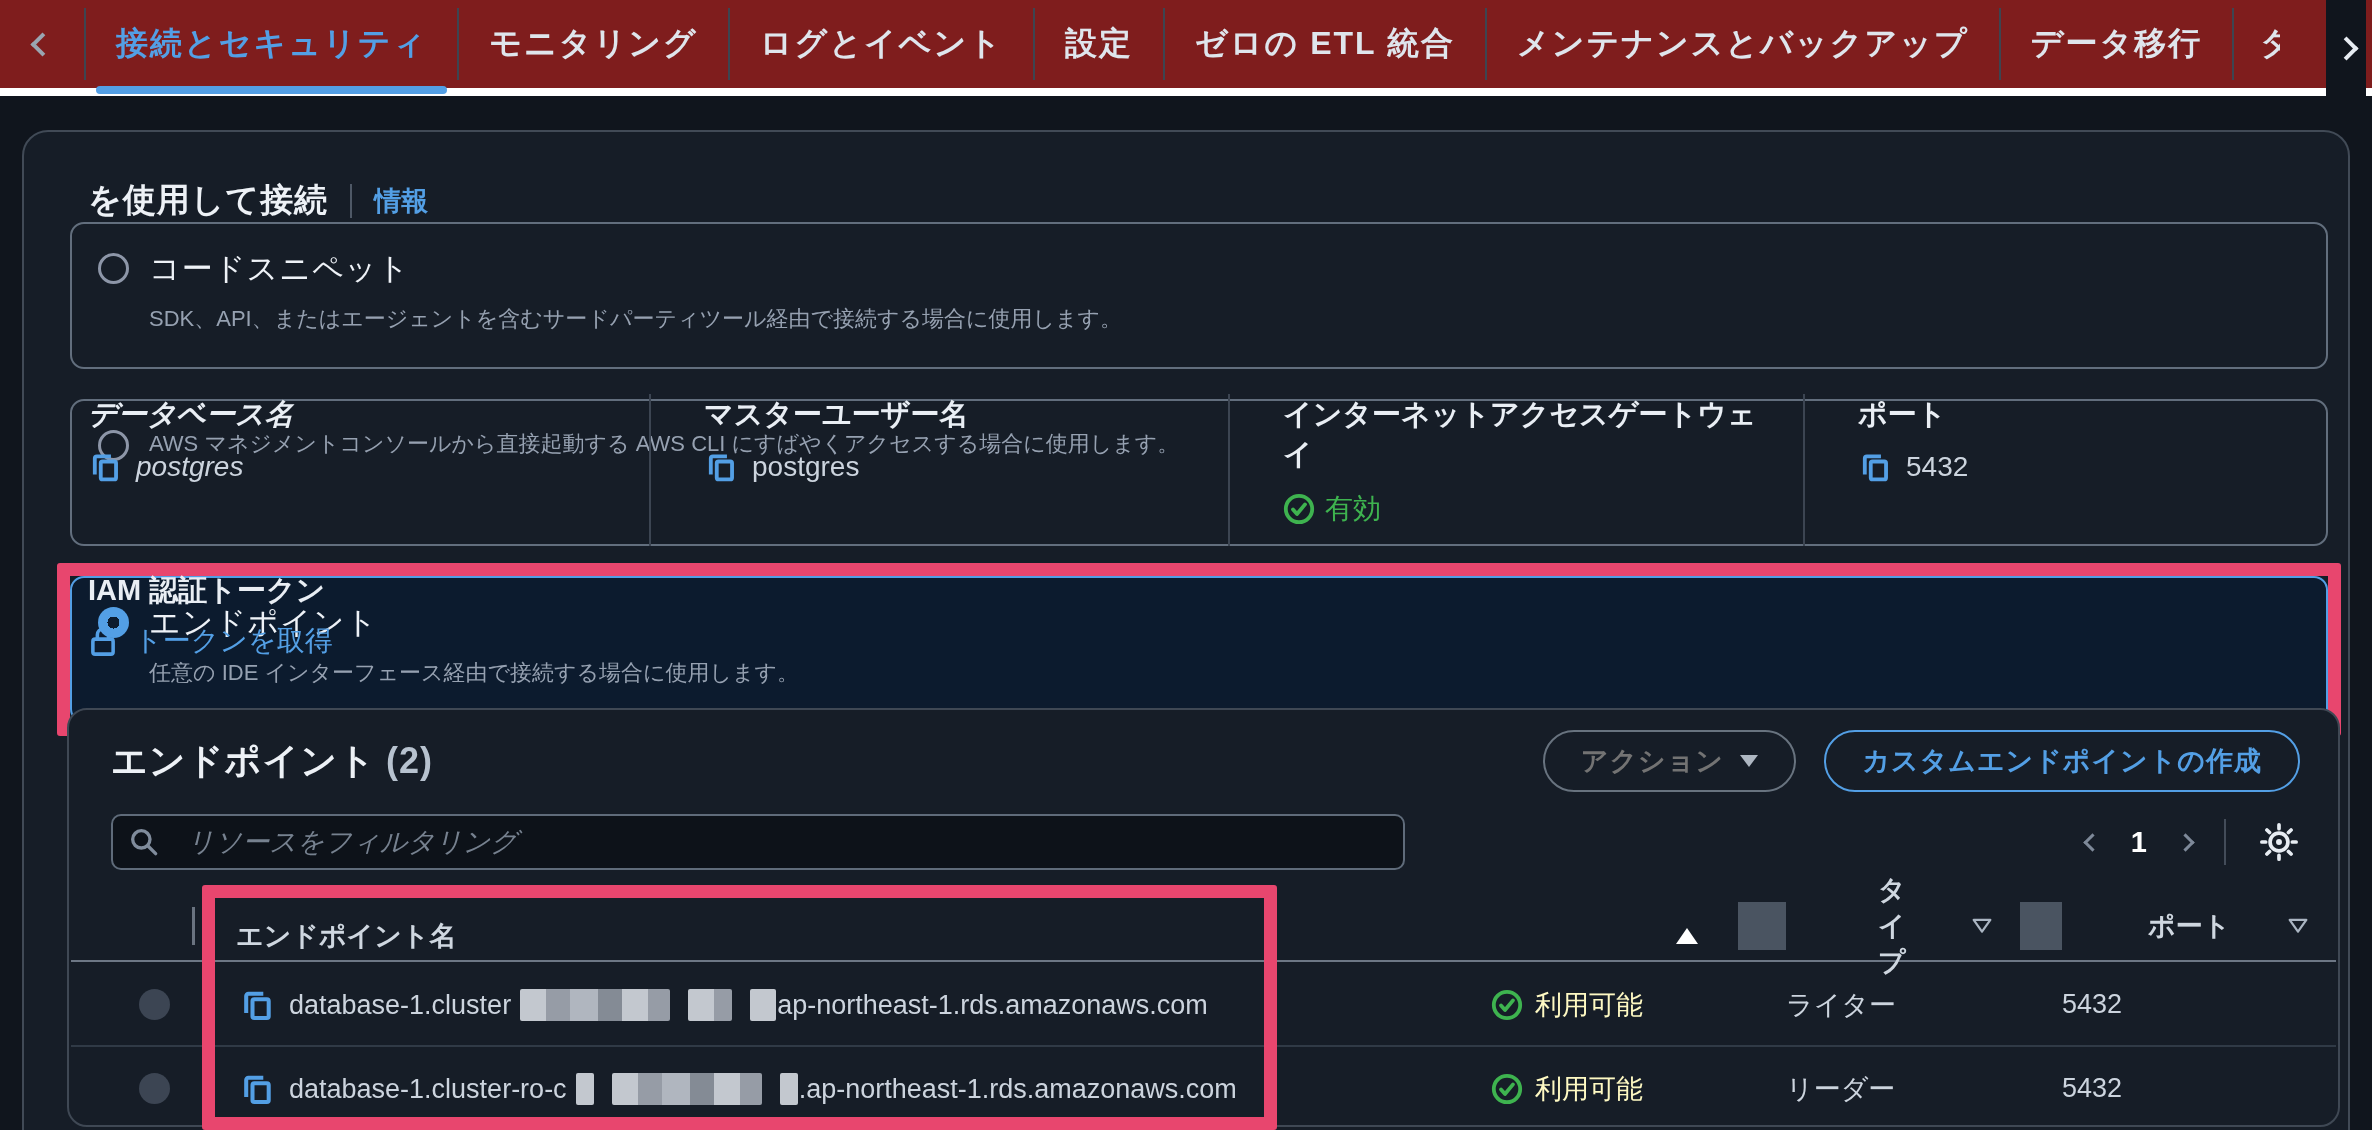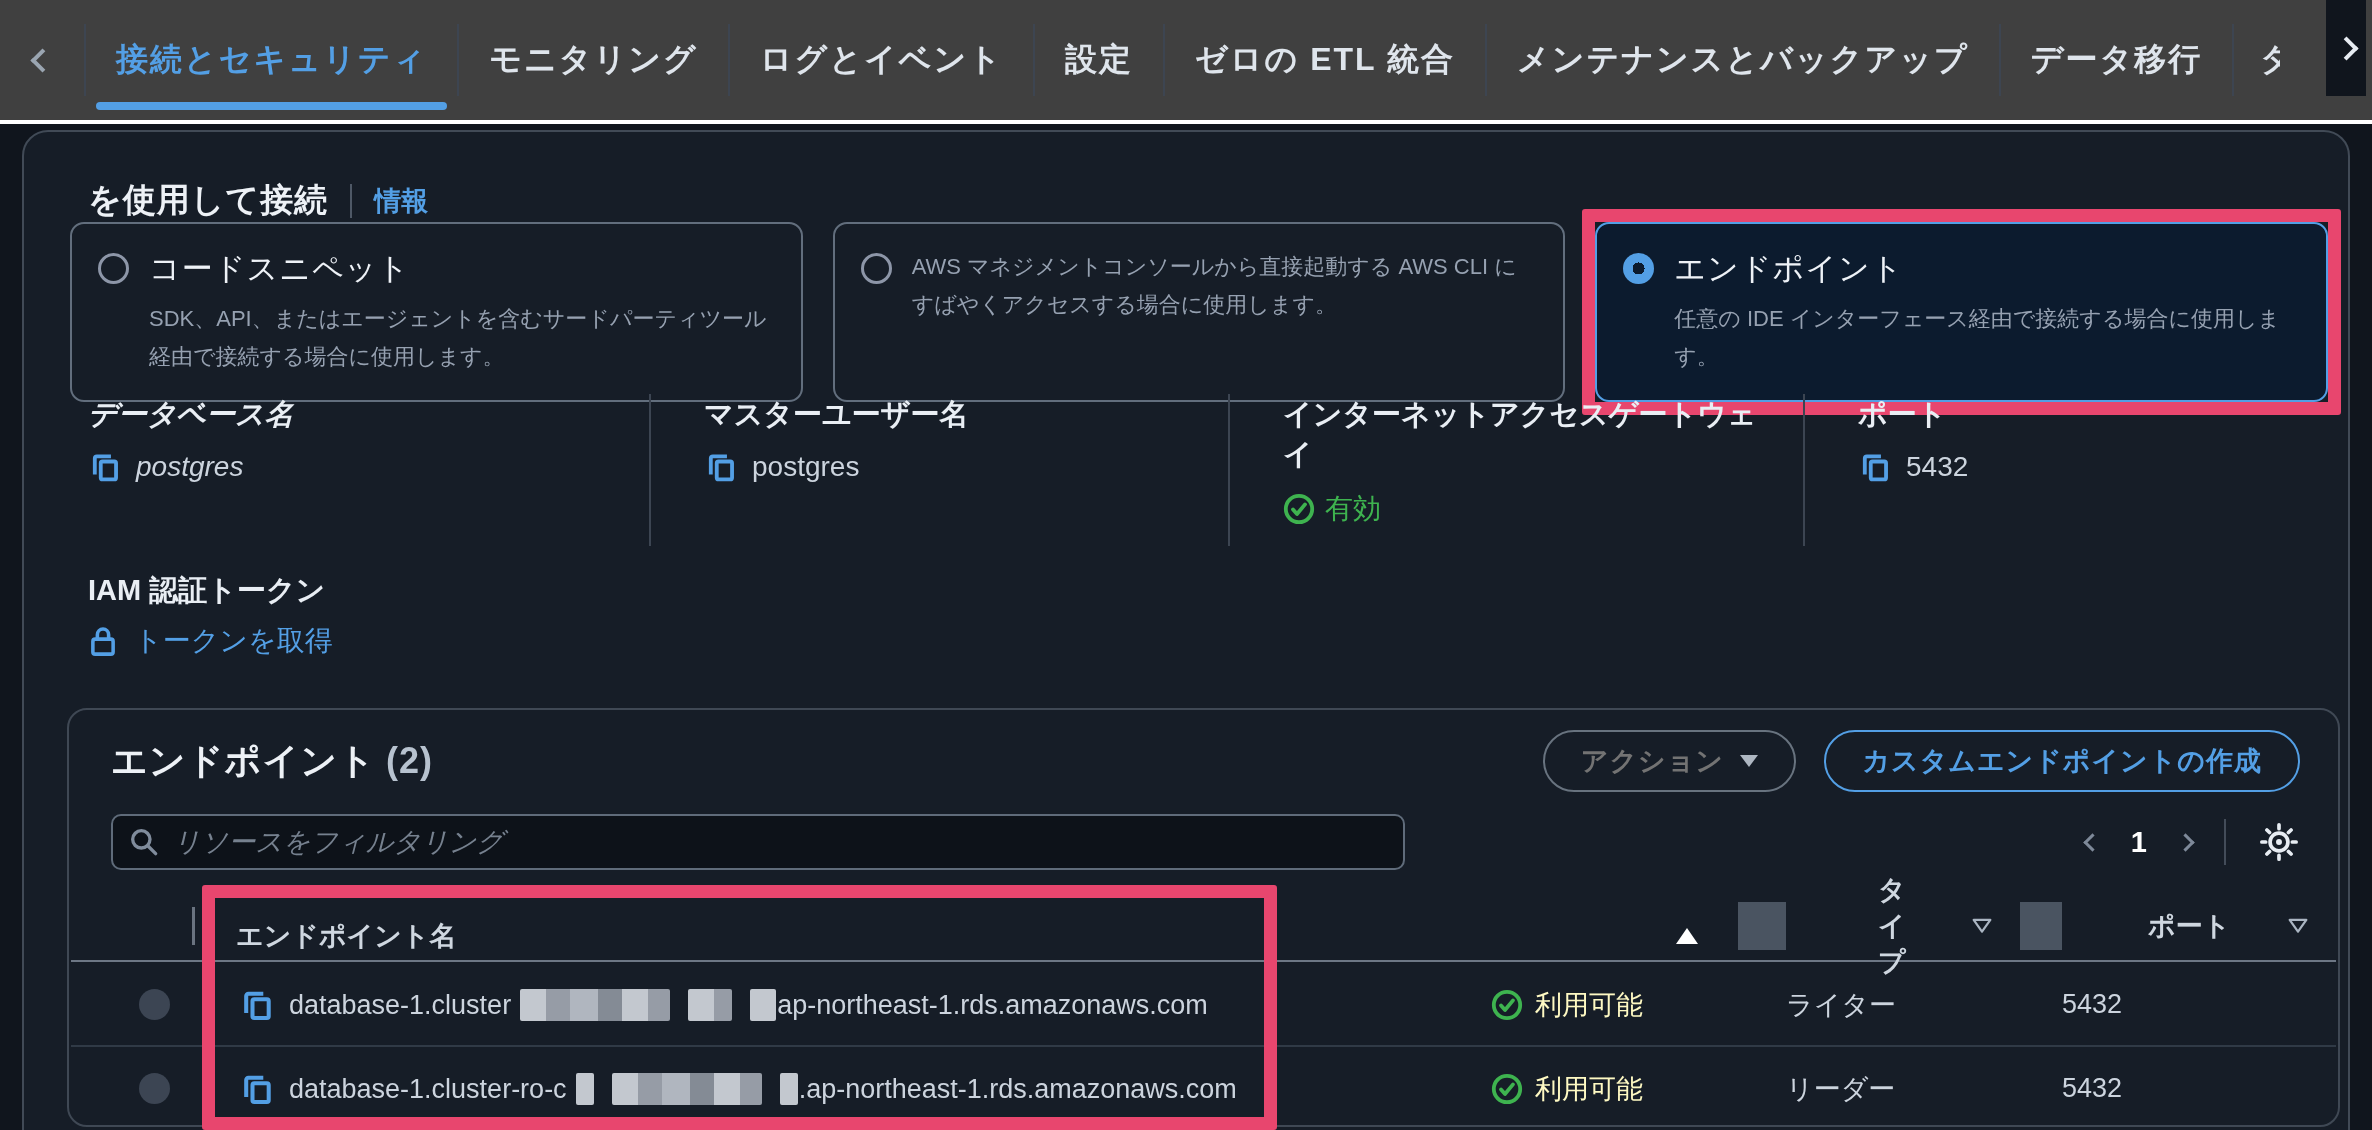--- a/index.html
+++ b/index.html
@@ -1,42 +1,42 @@
 <!DOCTYPE html>
 <html><head>
 <meta charset="utf-8">
 <style>
   * { margin:0; padding:0; box-sizing:border-box; }
   html,body { background:#0b0f15; }
   body { font-family:"Liberation Sans","DejaVu Sans",sans-serif; }
   .screen { position:relative; width:2372px; height:1130px; background:#10151d; overflow:hidden; color:#e4eaf1; }
 
   
-  .tabbar { position:absolute; top:0; left:0; right:0; height:124px; display:flex; align-items:center; border-bottom:4px solid #ffffff; background:#404040; }
+  .tabbar { position:absolute; top:0; left:0; right:0; height:96px; display:flex; align-items:center; border-bottom:8px solid #ffffff; background:#7f1d1d; }
   .tab-chev-box { width:84px; flex:none; display:flex; align-items:center; justify-content:center; height:96px; cursor:pointer; }
   .chev { display:inline-block; width:17px; height:17px; border-left:4px solid #9aa5b1; border-bottom:4px solid #9aa5b1; }
   .chev.left  { transform:rotate(45deg); }
   .chev.right { transform:rotate(-135deg); border-color:#e7ecf2; }
   .tsep { width:2px; height:72px; background:#3d4551; flex:none; }
   .tab { position:relative; height:96px; display:flex; align-items:center; padding:0 30px; font-size:32px; font-weight:700; letter-spacing:2px; color:#dfe5ec; white-space:nowrap; cursor:pointer; flex:none; }
   .tab.active { color:#539fe5; }
   .tab.active::after { content:''; position:absolute; left:10px; right:10px; bottom:-2px; height:8px; border-radius:5px; background:#539fe5; }
   .tab.clip { width:46px; overflow:hidden; padding:0 0 0 26px; }
   .tab-right-chev { position:absolute; right:6px; top:0; height:96px; width:40px; display:flex; align-items:center; justify-content:center; background:#10151d; cursor:pointer; }
 
   
   .panel { position:absolute; left:22px; top:130px; width:2328px; height:1100px; border:2px solid #414a56; border-radius:26px 26px 0 0; background:#161d27; }
 
   .sec-head { position:absolute; left:64px; top:46px; display:flex; align-items:center; gap:22px; }
   .sec-head h2 { font-size:33px; font-weight:700; letter-spacing:1px; color:#edf1f6; }
   .headsep { width:2px; height:34px; background:#4e5866; }
   .info-link { color:#539fe5; font-size:27px; font-weight:700; text-decoration:none; cursor:pointer; }
 
   
-  .cards { position:absolute; left:46px; right:20px; top:90px; display:flex; gap:30px; }
+  .cards { position:absolute; left:46px; right:20px; top:90px; display:flex; gap:30px;flex-direction:column; }
   .card { flex:1; position:relative; border:2px solid #626e7d; border-radius:14px; padding:24px 28px 24px 26px; display:flex; gap:20px; align-items:flex-start; min-height:147px; cursor:pointer; }
   .card.selected { background:#0c1b2e; border-color:#539fe5; }
   .card.selected::after { content:''; position:absolute; inset:-15px; border:13px solid #e8466e; border-radius:3px; pointer-events:none; }
   .radio { flex:none; width:31px; height:31px; border-radius:50%; border:3px solid #8d96a8; margin-top:5px; }
   .radio.on { border:none; background:radial-gradient(circle,#0c1b2e 0 6px,#539fe5 6px); }
   .card-title { font-size:31px; color:#eef2f7; margin-bottom:10px; letter-spacing:1px; }
   .card-desc { font-size:22px; line-height:38px; color:#96a1b1; }
 
   
   .fields { position:absolute; left:64px; top:262px; width:2266px; display:flex; min-height:152px; }
@@ -61,21 +61,21 @@
   .ep-head { position:absolute; left:42px; right:38px; top:20px; display:flex; justify-content:space-between; align-items:center; }
   .ep-title { font-size:36px; font-weight:700; color:#edf1f6; letter-spacing:1px; }
   .ep-count { color:#b7c2cf; font-weight:700; margin-left:10px; }
   .btn { height:62px; border-radius:31px; padding:0 36px; font-size:27px; font-weight:700; background:transparent; display:inline-flex; align-items:center; gap:16px; cursor:pointer; white-space:nowrap; font-family:inherit; letter-spacing:1px; }
   .btn.gray { border:2px solid #68737f; color:#737373; }
   .btn.blue { border:2px solid #539fe5; color:#539fe5; margin-left:24px; }
   .caret-down { width:0; height:0; border-left:9px solid transparent; border-right:9px solid transparent; border-top:12px solid #aeb7c2; }
 
   .ep-tools { position:absolute; left:42px; right:38px; top:104px; height:58px; }
   .search { position:absolute; left:0; top:0; width:1294px; height:56px; border:2px solid #5f6b7a; border-radius:10px; background:#0d1219; display:flex; align-items:center; padding:0 16px; }
-  .search input { flex:1; background:none; border:none; outline:none; color:#dfe5ec; font-size:27px; font-style:italic; margin-left:14px; font-family:inherit; }
+  .search input { flex:1; background:none; border:none; outline:none; color:#dfe5ec; font-size:27px; font-style:italic; margin-left:28px; font-family:inherit; }
   .search input::placeholder { color:#76818f; font-style:italic; }
   .pager { position:absolute; right:0; top:0; height:56px; display:flex; align-items:center; gap:28px; }
   .pchev { display:inline-block; width:13px; height:13px; border-left:3.5px solid #7e8999; border-bottom:3.5px solid #7e8999; cursor:pointer; }
   .pchev.left { transform:rotate(45deg); }
   .pchev.right { transform:rotate(-135deg); }
   .page-num { font-size:29px; font-weight:700; color:#fff; margin:0 4px; }
   .vdiv { width:2px; height:46px; background:#434c59; margin:0 4px; }
 
   
   .thead { position:absolute; left:2px; right:2px; top:182px; height:70px; display:flex; align-items:center; border-bottom:2px solid #6d7785; font-size:27px; font-weight:700; color:#cfd7e0; }

